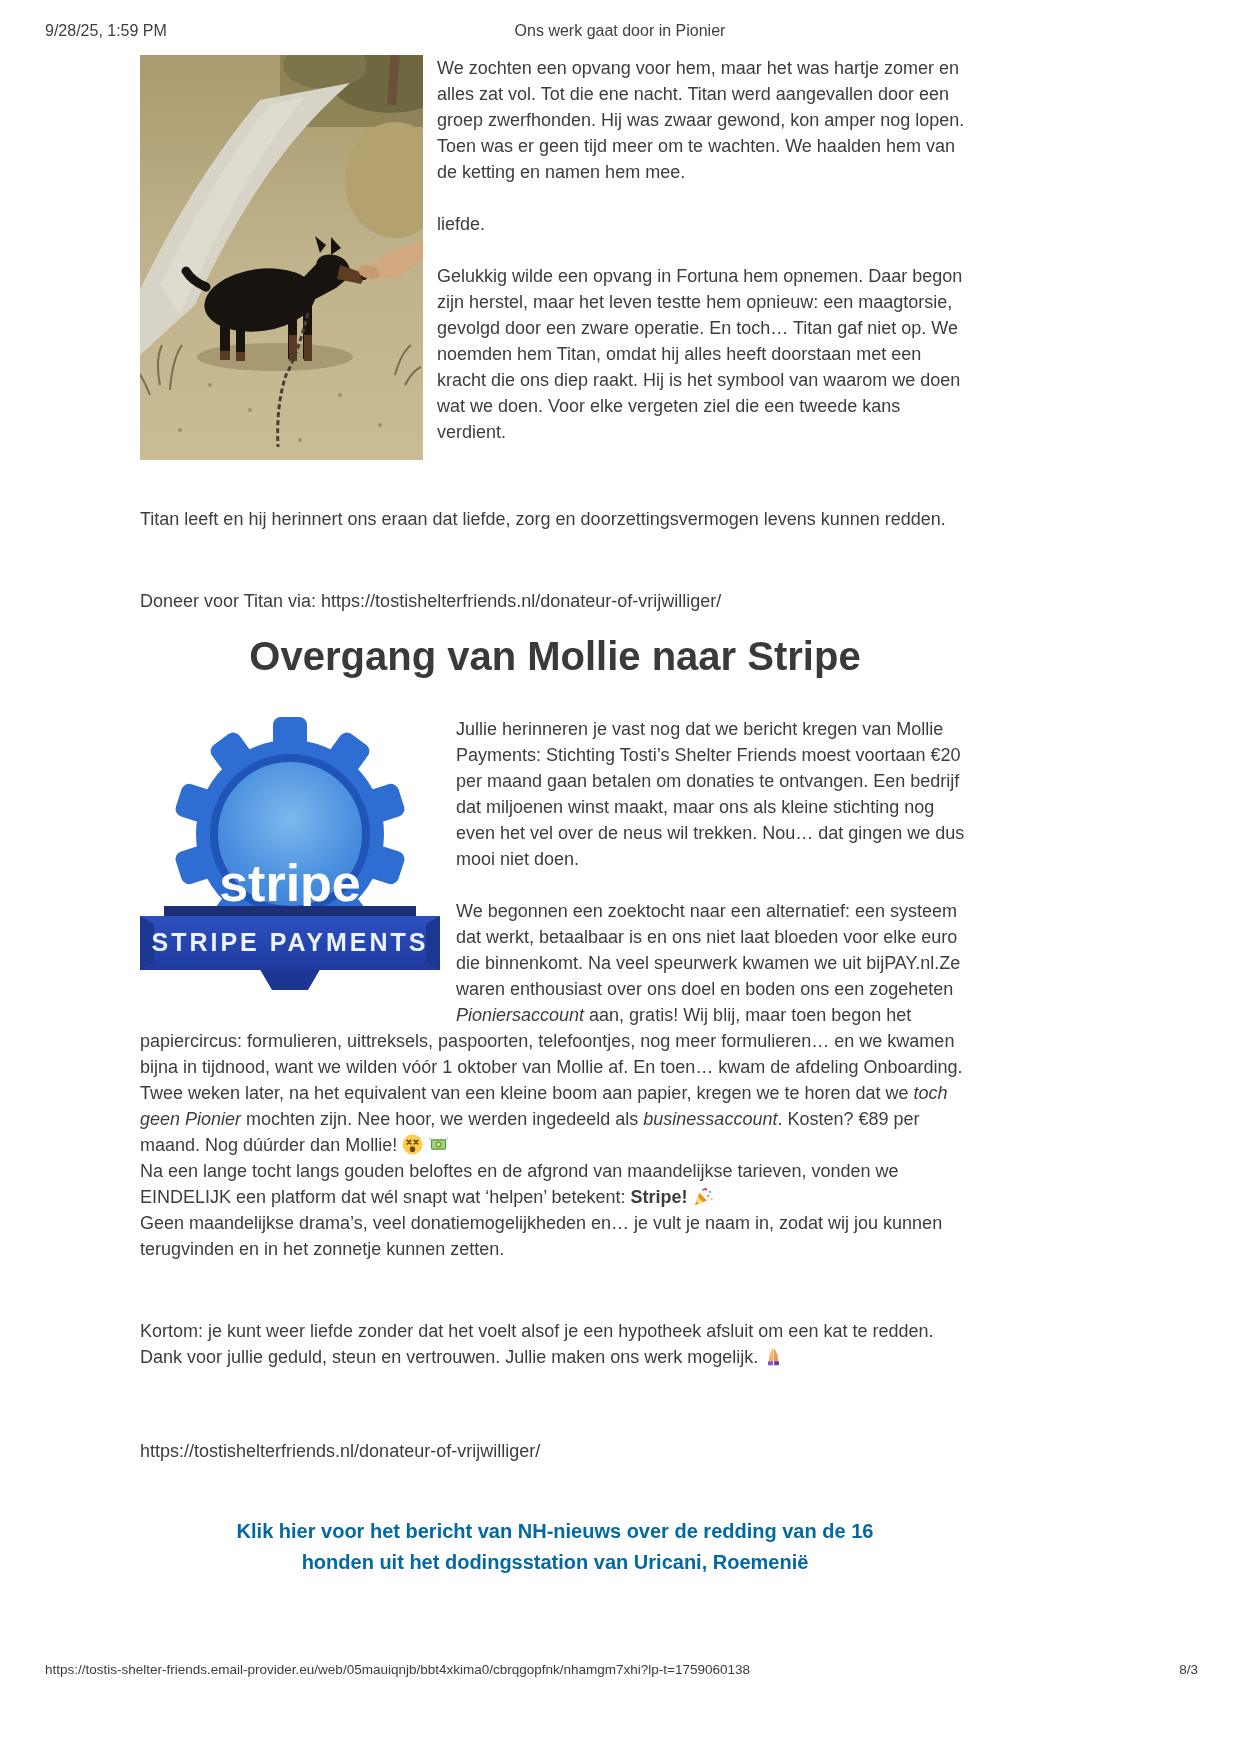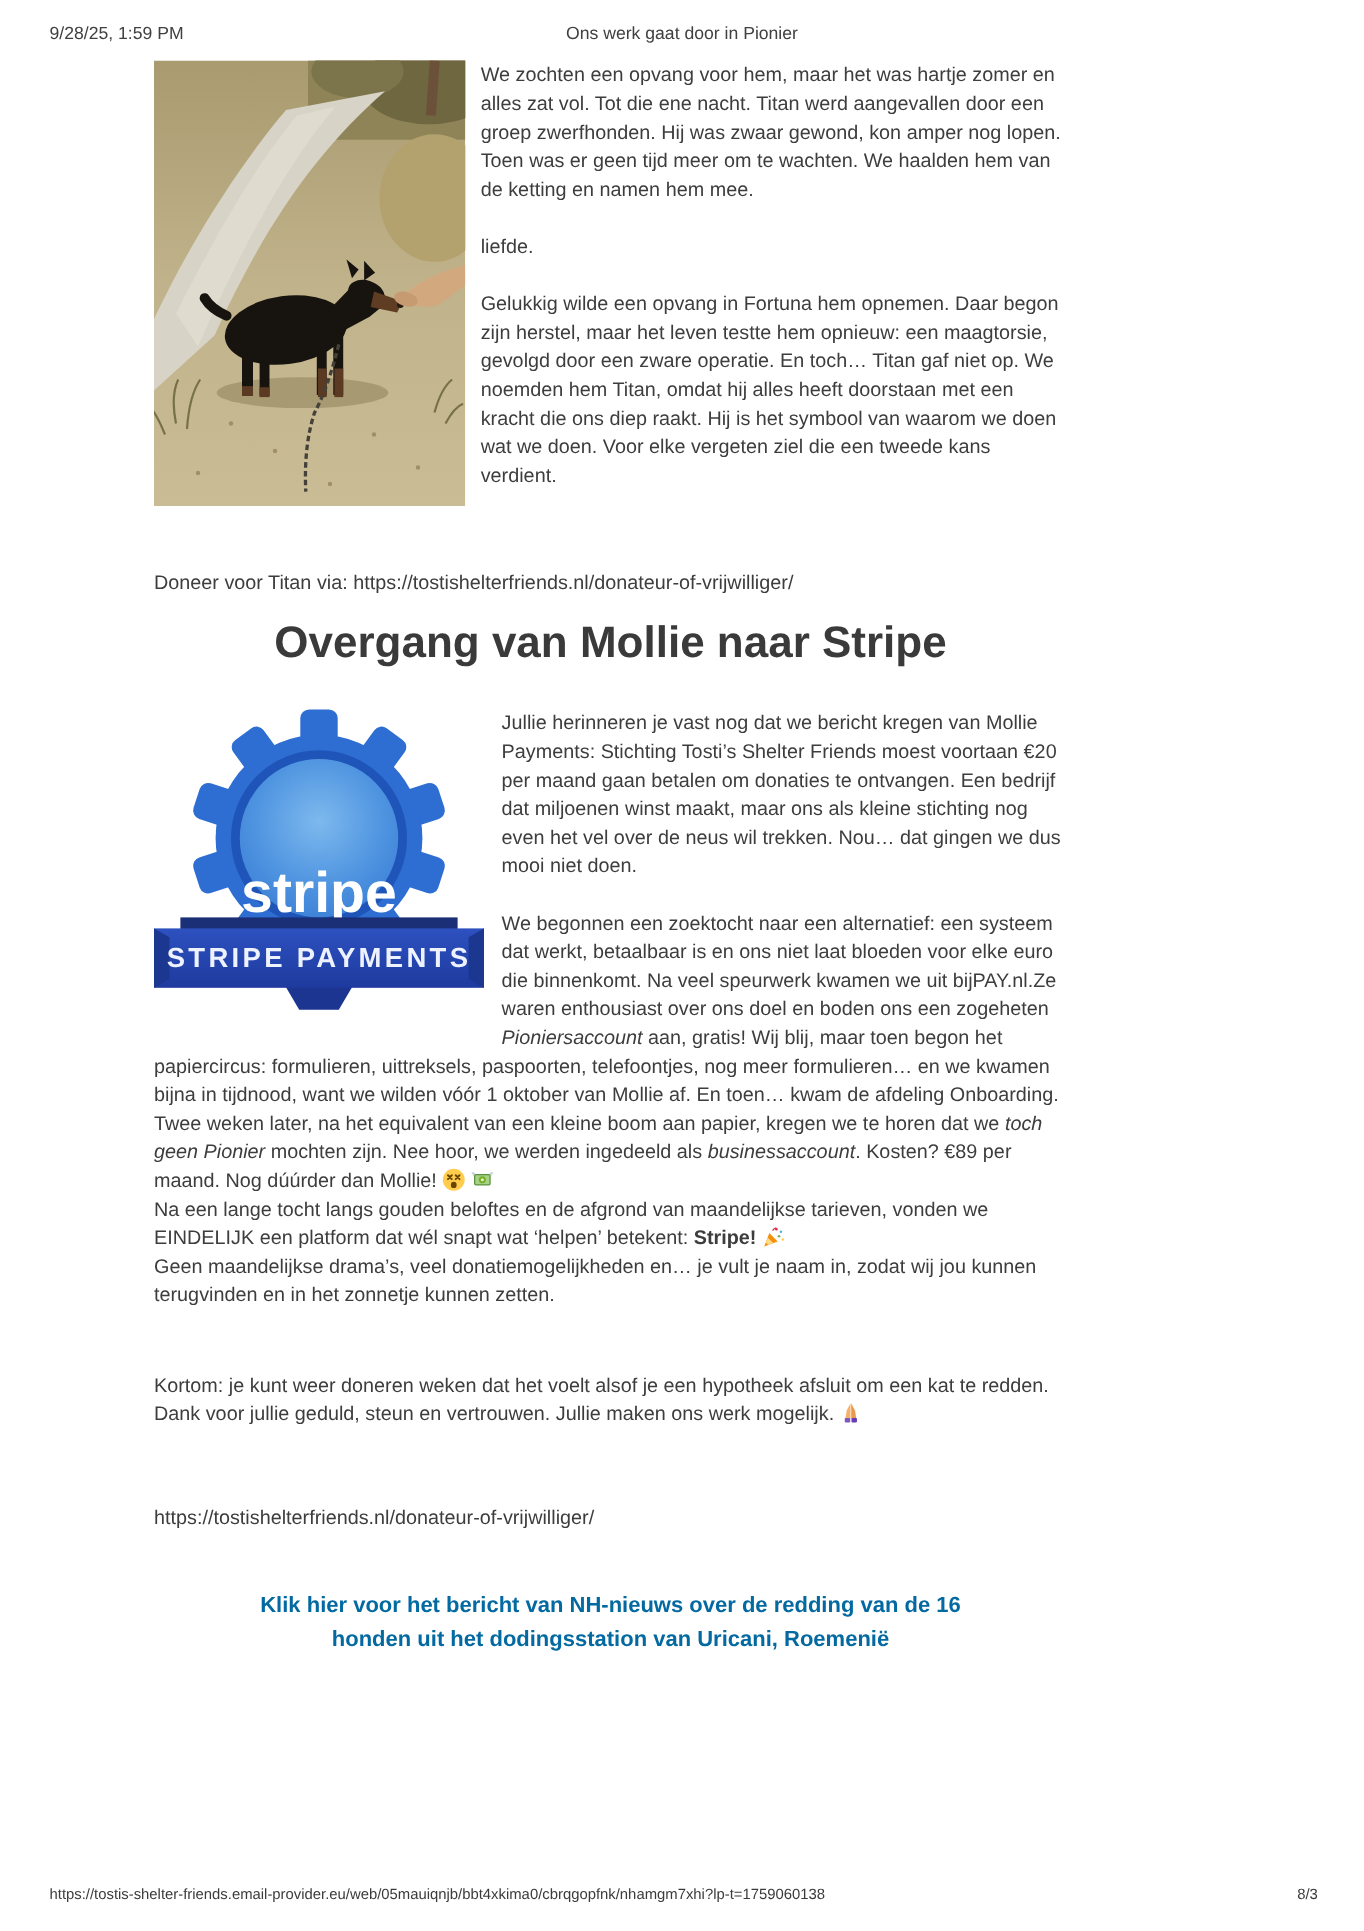--- a/index.html
+++ b/index.html
@@ -2,21 +2,21 @@
 <html><head>
 <meta charset="utf-8">
 <style>
   html,body{margin:0;padding:0;background:#ffffff;}
   .page{position:relative;width:1240px;height:1755px;background:#ffffff;overflow:hidden;
         font-family:"Liberation Sans",sans-serif;color:#3d3d3d;}
   
   .print-header{position:absolute;top:22px;left:0;width:100%;font-size:16px;color:#404040;}
   .ph-date{position:absolute;left:45px;top:0;}
   .ph-title{display:block;width:100%;text-align:center;}
-  .print-footer{position:absolute;top:1714px;left:45px;right:42px;display:flex;
+  .print-footer{position:absolute;top:1662px;left:45px;right:42px;display:flex;
         justify-content:space-between;font-size:13.5px;color:#3b3b3b;}
   
   .content{position:absolute;left:140px;top:55px;width:830px;font-size:18px;line-height:26px;}
   p{margin:0;}
   .media-row{display:flex;gap:14px;align-items:flex-start;}
   .photo{width:283px;height:405px;flex:none;}
   .photo svg{display:block;width:283px;height:405px;}
   .side-text{width:533px;}
   .side-text p + p{margin-top:26px;}
   .closing-para{margin-top:46px;}
@@ -93,20 +93,21 @@
           <path d="M168 258 q-10 40 -22 62 q-10 30 -8 72" stroke="#44403a" stroke-width="3" fill="none" stroke-dasharray="5 3"></path>
         </svg>
       </div>
       <div class="side-text">
         <p>We zochten een opvang voor hem, maar het was hartje zomer en alles zat vol. Tot die ene nacht. Titan werd aangevallen door een groep zwerfhonden. Hij was zwaar gewond, kon amper nog lopen. Toen was er geen tijd meer om te wachten. We haalden hem van de ketting en namen hem mee.</p>
         <p>liefde.</p>
         <p>Gelukkig wilde een opvang in Fortuna hem opnemen. Daar begon zijn herstel, maar het leven testte hem opnieuw: een maagtorsie, gevolgd door een zware operatie. En toch… Titan gaf niet op. We noemden hem Titan, omdat hij alles heeft doorstaan met een kracht die ons diep raakt. Hij is het symbool van waarom we doen wat we doen. Voor elke vergeten ziel die een tweede kans verdient.</p>
       </div>
     </div>
 
+    <p class="closing-para">Titan leeft en hij herinnert ons eraan dat liefde, zorg en doorzettingsvermogen levens kunnen redden.</p>
 
     <p class="donate-line"><span>Doneer voor Titan via: </span><span class="u-plain">https://tostishelterfriends.nl/donateur-of-vrijwilliger/</span></p>
 
     <h1 class="section-heading">Overgang van Mollie naar Stripe</h1>
 
     <div class="stripe-flow">
       <div class="stripe-logo">
         <svg viewBox="0 0 300 300">
           <defs>
             <radialGradient id="sg" cx="50%" cy="40%" r="70%">
@@ -157,21 +158,21 @@
               <path d="M3 33L11 12l13 13z" fill="#f4900c"></path>
               <path d="M5.5 26.5L8.5 19l8.5 8.5-7.5 3z" fill="#ffd983"></path>
               <circle cx="22" cy="6" r="2" fill="#dd2e44"></circle>
               <circle cx="29" cy="10" r="2" fill="#55acee"></circle>
               <circle cx="26" cy="17" r="2" fill="#78b159"></circle>
               <circle cx="32" cy="22" r="2" fill="#ffcc4d"></circle>
               <path d="M16 8c2-3 6-4 6-4" stroke="#dd2e44" stroke-width="2" fill="none"></path>
             </svg></span><br><span>Geen maandelijkse drama’s, veel donatiemogelijkheden en… je vult je naam in, zodat wij jou kunnen terugvinden en in het zonnetje kunnen zetten.</span></p>
     </div>
 
-    <p class="kortom-para"><span>Kortom: je kunt weer doneren weken dat het voelt alsof je een hypotheek afsluit om een kat te redden. Dank voor jullie geduld, steun en vertrouwen. Jullie maken ons werk mogelijk. </span><span class="emoji" title="🙏"><svg viewBox="0 0 36 36">
+    <p class="kortom-para"><span>Kortom: je kunt weer liefde zonder dat het voelt alsof je een hypotheek afsluit om een kat te redden. Dank voor jullie geduld, steun en vertrouwen. Jullie maken ons werk mogelijk. </span><span class="emoji" title="🙏"><svg viewBox="0 0 36 36">
             <path d="M17.5 3L11.5 14l-2 13h8z" fill="#f7b26a"></path>
             <path d="M18.5 3l6 11 2 13h-8z" fill="#e89a4f"></path>
             <rect x="8.5" y="26" width="8.5" height="7" rx="1.5" fill="#7e57c2"></rect>
             <rect x="19" y="26" width="8.5" height="7" rx="1.5" fill="#673ab7"></rect>
           </svg></span></p>
 
     <p class="bare-link">https://tostishelterfriends.nl/donateur-of-vrijwilliger/</p>
 
     <div class="cta" style="color: #0369a1;">
       <span>Klik hier voor het bericht van NH-nieuws over de redding van de 16</span><br>

